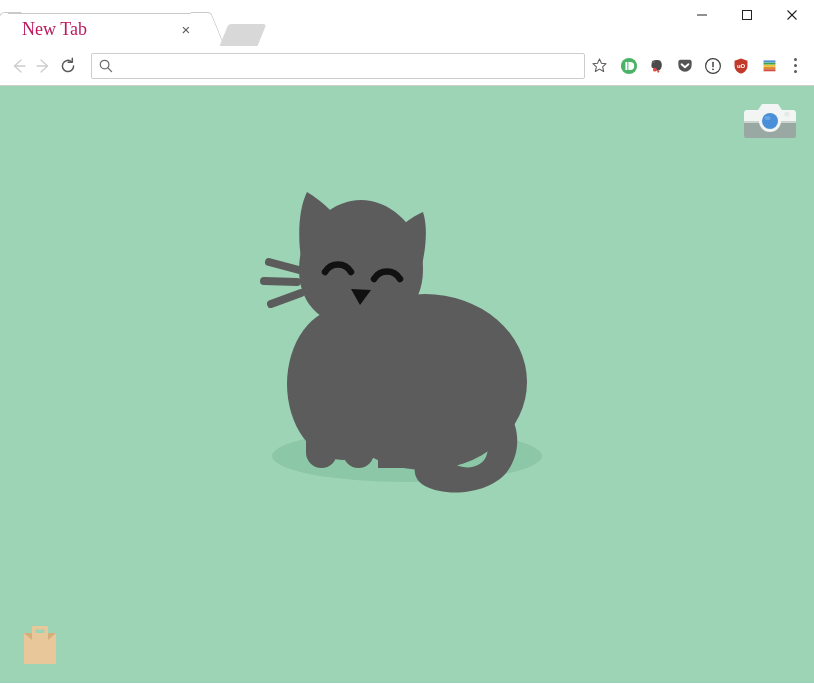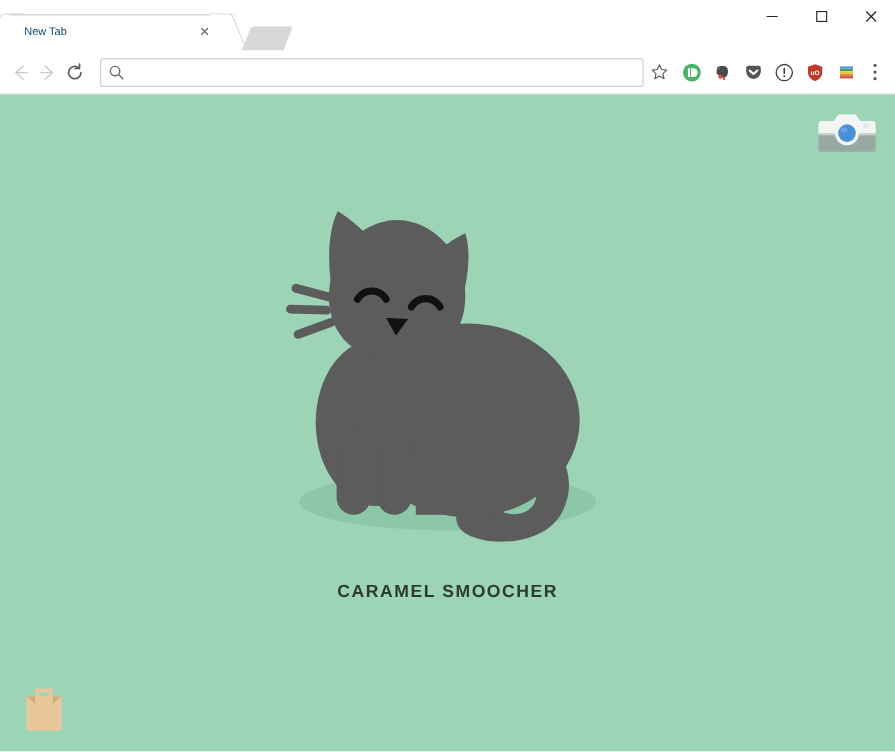--- a/index.html
+++ b/index.html
@@ -55,28 +55,28 @@
     transform: skewX(22deg);
     border-top-right-radius: 4px;
   }
   .tab-top-border {
     position: absolute;
     left: 0; right: 0; top: 0;
     height: 1px;
     background: #c9c9c9;
   }
   .tab-title {
-    font-size: 10px;
-    color: #0c4a6e;
+    font-size: 18px;
+    color: #be185d;
     padding-left: 14px;
     white-space: nowrap;
     overflow: hidden;
     text-overflow: ellipsis;
     max-width: 140px;
-    font-family: Liberation Sans, sans-serif;
+    font-family: Liberation Serif, serif;
   }
   .tab-close {
     position: absolute;
     right: 10px;
     top: 50%;
     transform: translateY(-50%);
     width: 16px; height: 16px;
     display: flex; align-items: center; justify-content: center;
     color: #5a5a5a;
     font-size: 15px;
@@ -391,21 +391,20 @@
       <path d="M54 107 L24 118" stroke="#5c5c5c" stroke-width="8" stroke-linecap="round" fill="none"></path>
 
       <path d="M172 116 L196 120" stroke="#5c5c5c" stroke-width="9" stroke-linecap="round" fill="none"></path>
 
       <path d="M78 86 C84 76 98 76 104 86" fill="none" stroke="#111111" stroke-width="6.5" stroke-linecap="round"></path>
       <path d="M127 93 C133 83 147 83 153 93" fill="none" stroke="#111111" stroke-width="6.5" stroke-linecap="round"></path>
 
       <path d="M104 103 L124 104 L113 119 Z" fill="#111111"></path>
     </svg>
 
-    <div class="caption">CARAMEL SMOOCHER</div>
   </div>
 
   <div class="bag-badge">
     <svg width="38" height="46" viewBox="0 0 38 46">
       <path d="M11 6 H27 V13 H23.5 V9.5 H14.5 V13 H11 Z" fill="#e8c89a"></path>
       <path d="M3 13 H35 V44 H3 Z" fill="#e8c89a"></path>
       <path d="M3 13 L11 20 H27 L35 13 Z" fill="#d4ae7a"></path>
       <path d="M11 13 H27 V20 H11 Z" fill="#e8c89a"></path>
     </svg>
   </div>

